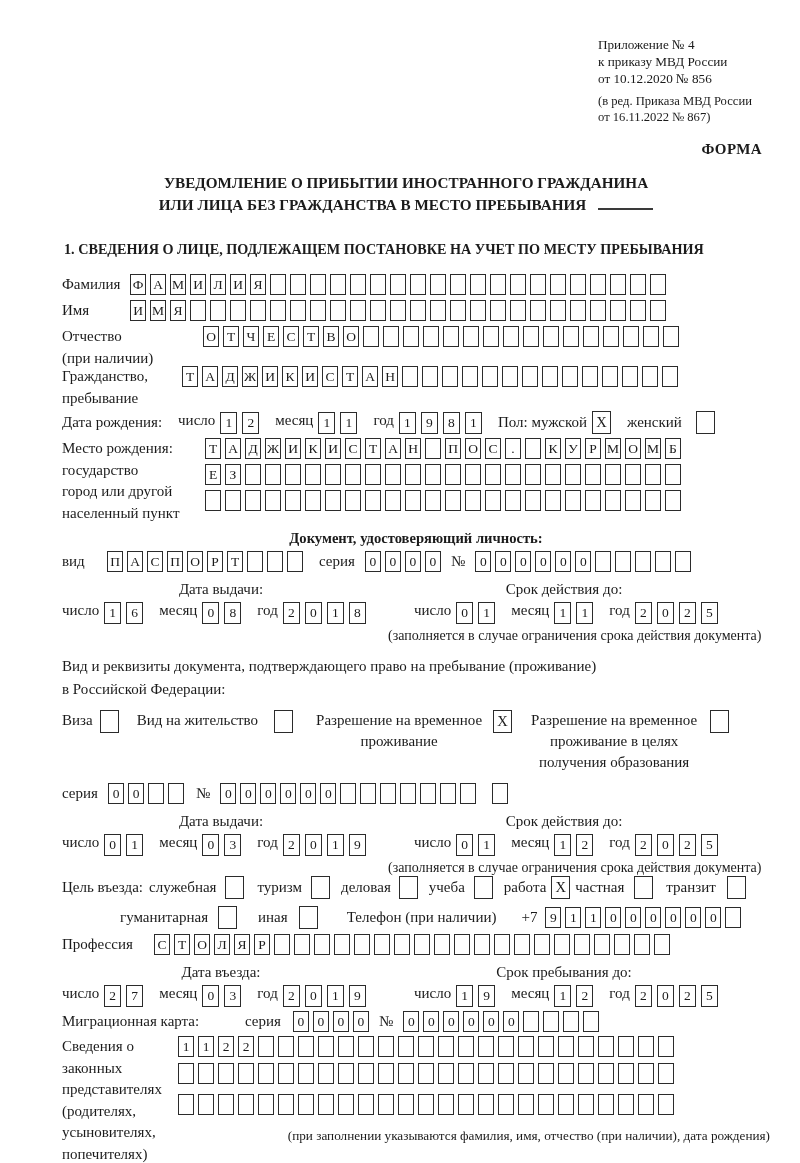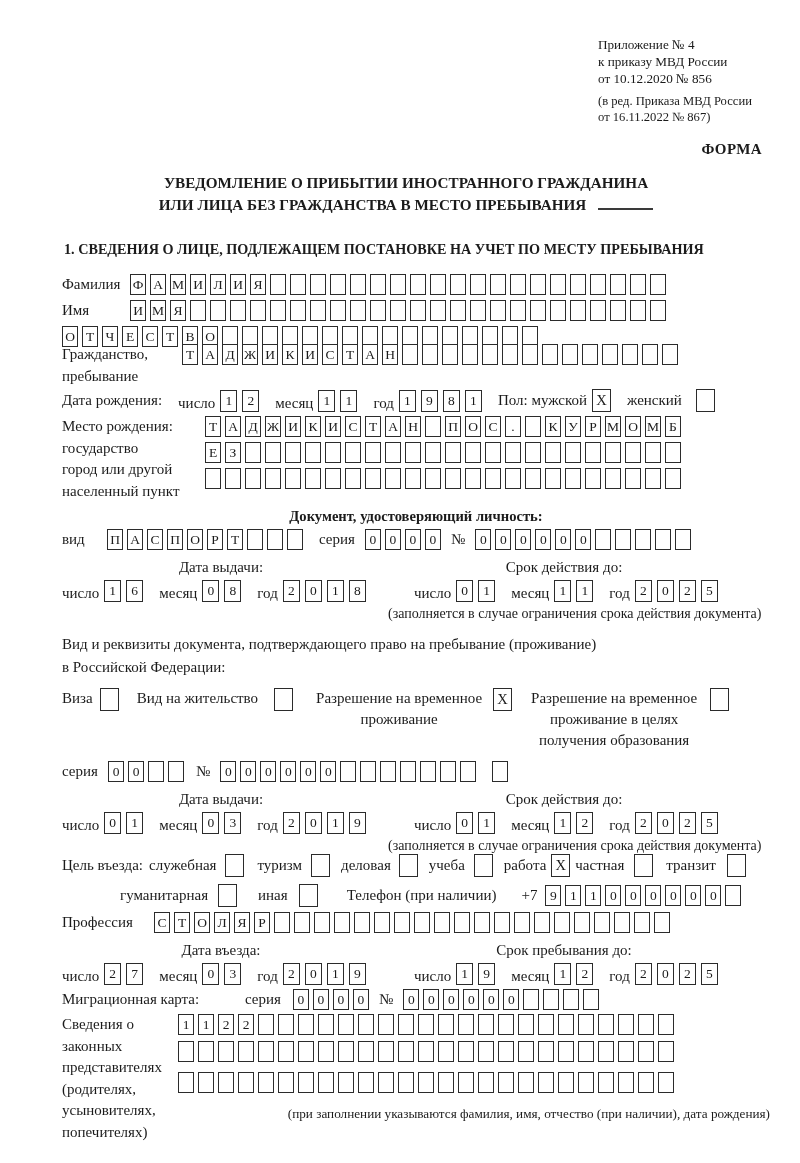--- a/index.html
+++ b/index.html
@@ -18,21 +18,21 @@
   .sec{font-weight:bold;font-size:14.2px;margin-top:25px;margin-left:2px;white-space:nowrap}
   .row{display:flex;align-items:flex-start;margin-top:5px}
   .row.c{align-items:center}
   .lbl{flex:none}
   .lblcol{flex:none;line-height:21.5px}
   .boxes{display:inline-flex;flex:none}
   .cell{flex:none;display:inline-block;width:16px;height:21px;border:1.5px solid #2b2b2b;
         margin-right:4px;text-align:center;font-size:13.5px;line-height:19px;background:#fff}
   .cb{width:19px;height:23px;line-height:21px;margin-right:0;font-size:14.5px}
   .mt5{margin-top:5px}
-  .dg{display:inline-flex;align-items:flex-end;flex:none}
+  .dg{display:inline-flex;align-items:flex-start;flex:none}
   .dg .dlbl{margin-right:5px}
   .dg .boxes{margin-right:11px}
   .dg .cell{width:17px;height:22px;margin-right:5px}
   .dates{display:flex;align-items:flex-start;margin-top:9px}
   .dleft{flex:none;width:352px}
   .dright{flex:1}
   .dhead{width:300px;text-align:center;margin-bottom:4px}
   .dleft .dhead{width:270px;margin-left:24px}
   .dfoot{font-size:14px;margin-top:4px;white-space:nowrap;margin-left:-26px}
   .intro{margin-top:11px;line-height:23px}
@@ -123,20 +123,24 @@
       <span class="cell"></span>
       <span class="cell"></span>
       <span class="cell"></span>
       <span class="cell"></span>
       <span class="cell"></span>
       <span class="cell"></span>
     </span>
 </div>
 
 <div class="row">
+  <div class="lblcol" style="width:141px">
+    <div>Отчество</div>
+    <div>(при наличии)</div>
+  </div>
   <span class="boxes">
       <span class="cell">О</span>
       <span class="cell">Т</span>
       <span class="cell">Ч</span>
       <span class="cell">Е</span>
       <span class="cell">С</span>
       <span class="cell">Т</span>
       <span class="cell">В</span>
       <span class="cell">О</span>
       <span class="cell"></span>

